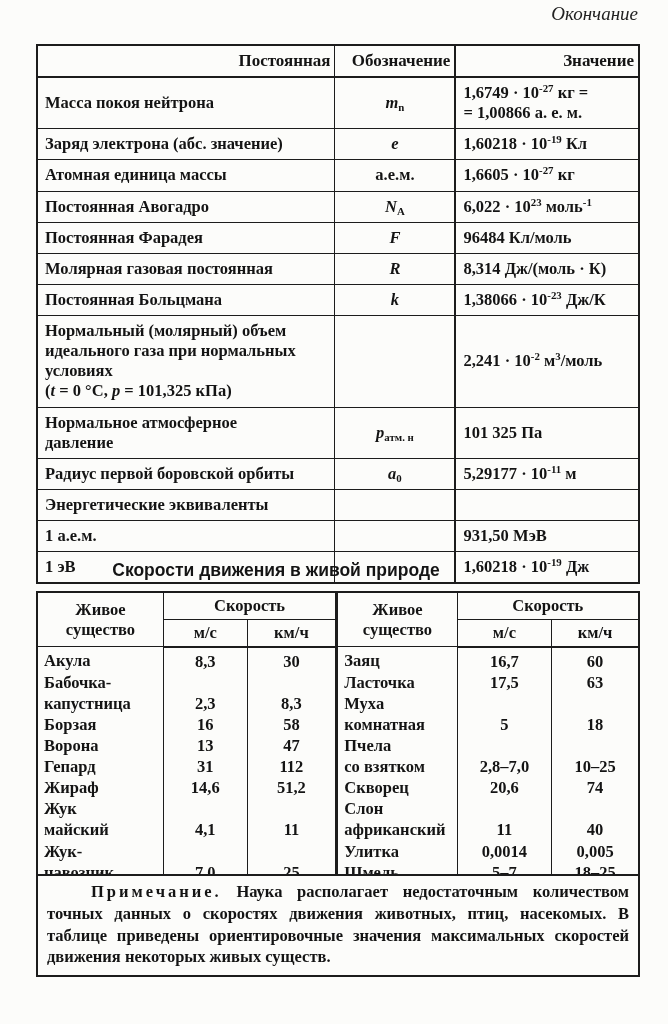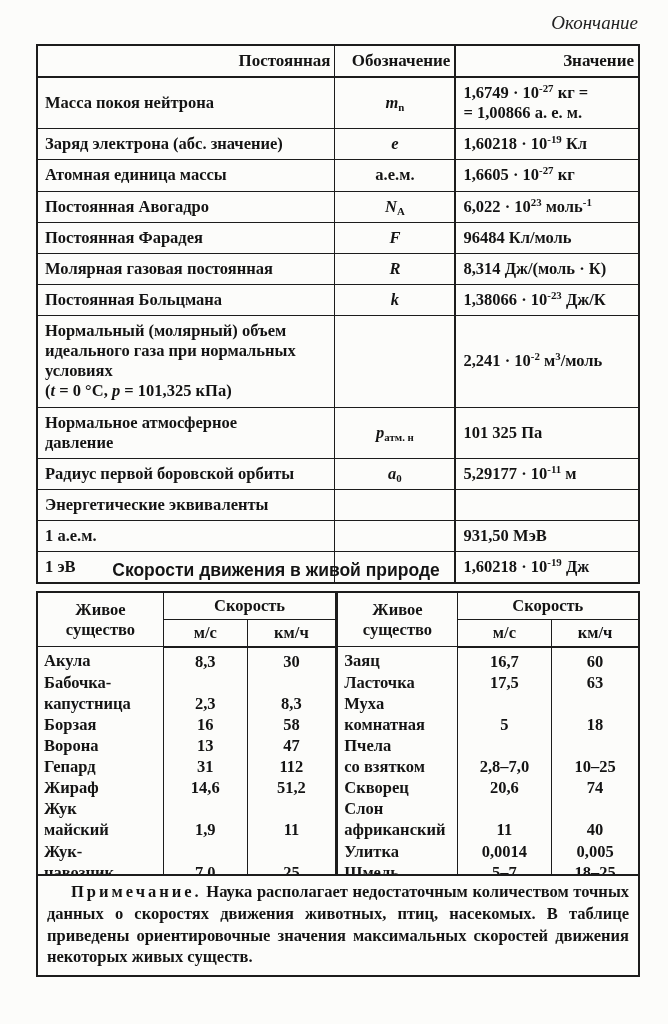--- a/index.html
+++ b/index.html
@@ -7,21 +7,21 @@
     width:668px;height:1024px;
     background:#e9e9e7;
     font-family:"Liberation Serif","DejaVu Serif",serif;
     color:#141414;
   }
   .page{
     position:relative;width:668px;height:1024px;
     background:#fcfcfa;overflow:hidden;
   }
   .continuation{
-    position:absolute;top:12px;right:30px;
+    position:absolute;top:3px;right:30px;
     font-style:italic;font-size:19px;color:#222;
   }
   
   table{border-collapse:collapse;}
   .t1{
     position:absolute;left:36px;top:44px;width:604px;
     font-size:16.5px;font-weight:bold;table-layout:fixed;
   }
   .t1 th,.t1 td{border:1px solid #1c1c1c;vertical-align:middle;}
   .t1{border:2px solid #1c1c1c;}
@@ -66,21 +66,21 @@
   
   .note{
     position:absolute;left:36px;top:874px;width:604px;
     border:2px solid #1c1c1c;background:#fcfcfa;
     box-sizing:border-box;padding:5px 9px 7px 9px;
   }
   .note p{
     margin:0;font-size:16.5px;font-weight:bold;line-height:1.32;
     text-align:justify;text-indent:24px;
   }
-  .note-label{letter-spacing:3px;}
+  .note-label{letter-spacing:3px;margin-left:20px;}
   .page-number{
     position:absolute;right:34px;top:982px;
     font-size:19px;font-weight:bold;margin-top:40px;
   }
 </style>
 </head>
 <body>
 
 <div class="page">
 
@@ -253,21 +253,21 @@
         <tr>
           <td class="sname">Жук</td>
           <td class="sval"></td>
           <td class="sval"></td>
           <td class="sname gdiv">Слон</td>
           <td class="sval"></td>
           <td class="sval"></td>
         </tr>
         <tr>
           <td class="sname">майский</td>
-          <td class="sval">1,9</td>
+          <td class="sval">4,1</td>
           <td class="sval">11</td>
           <td class="sname gdiv">африканский</td>
           <td class="sval">11</td>
           <td class="sval">40</td>
         </tr>
         <tr>
           <td class="sname">Жук-</td>
           <td class="sval"></td>
           <td class="sval"></td>
           <td class="sname gdiv">Улитка</td>

